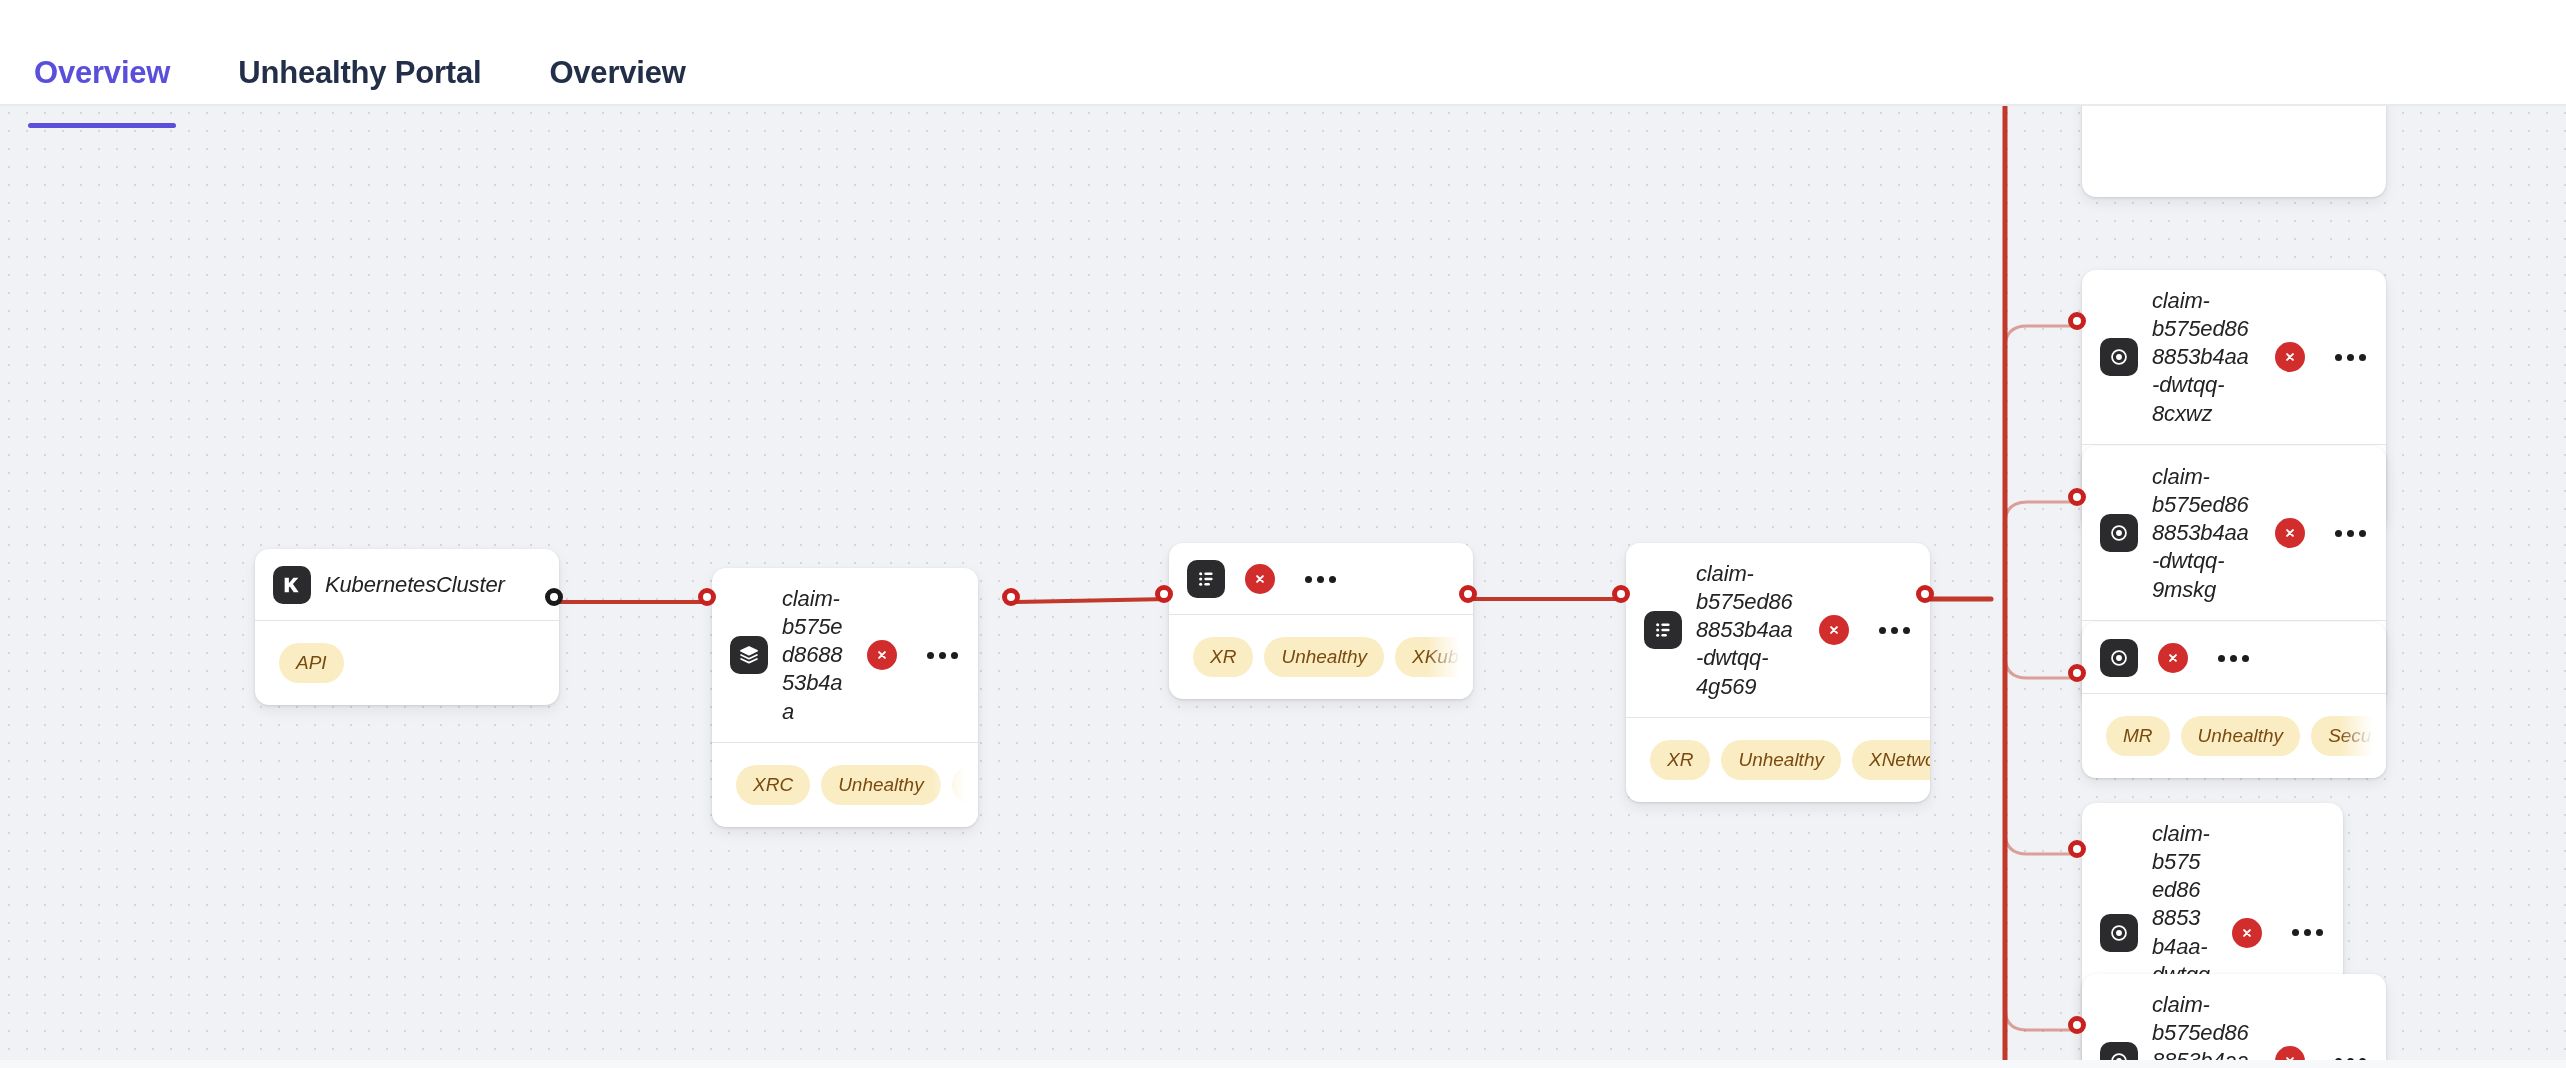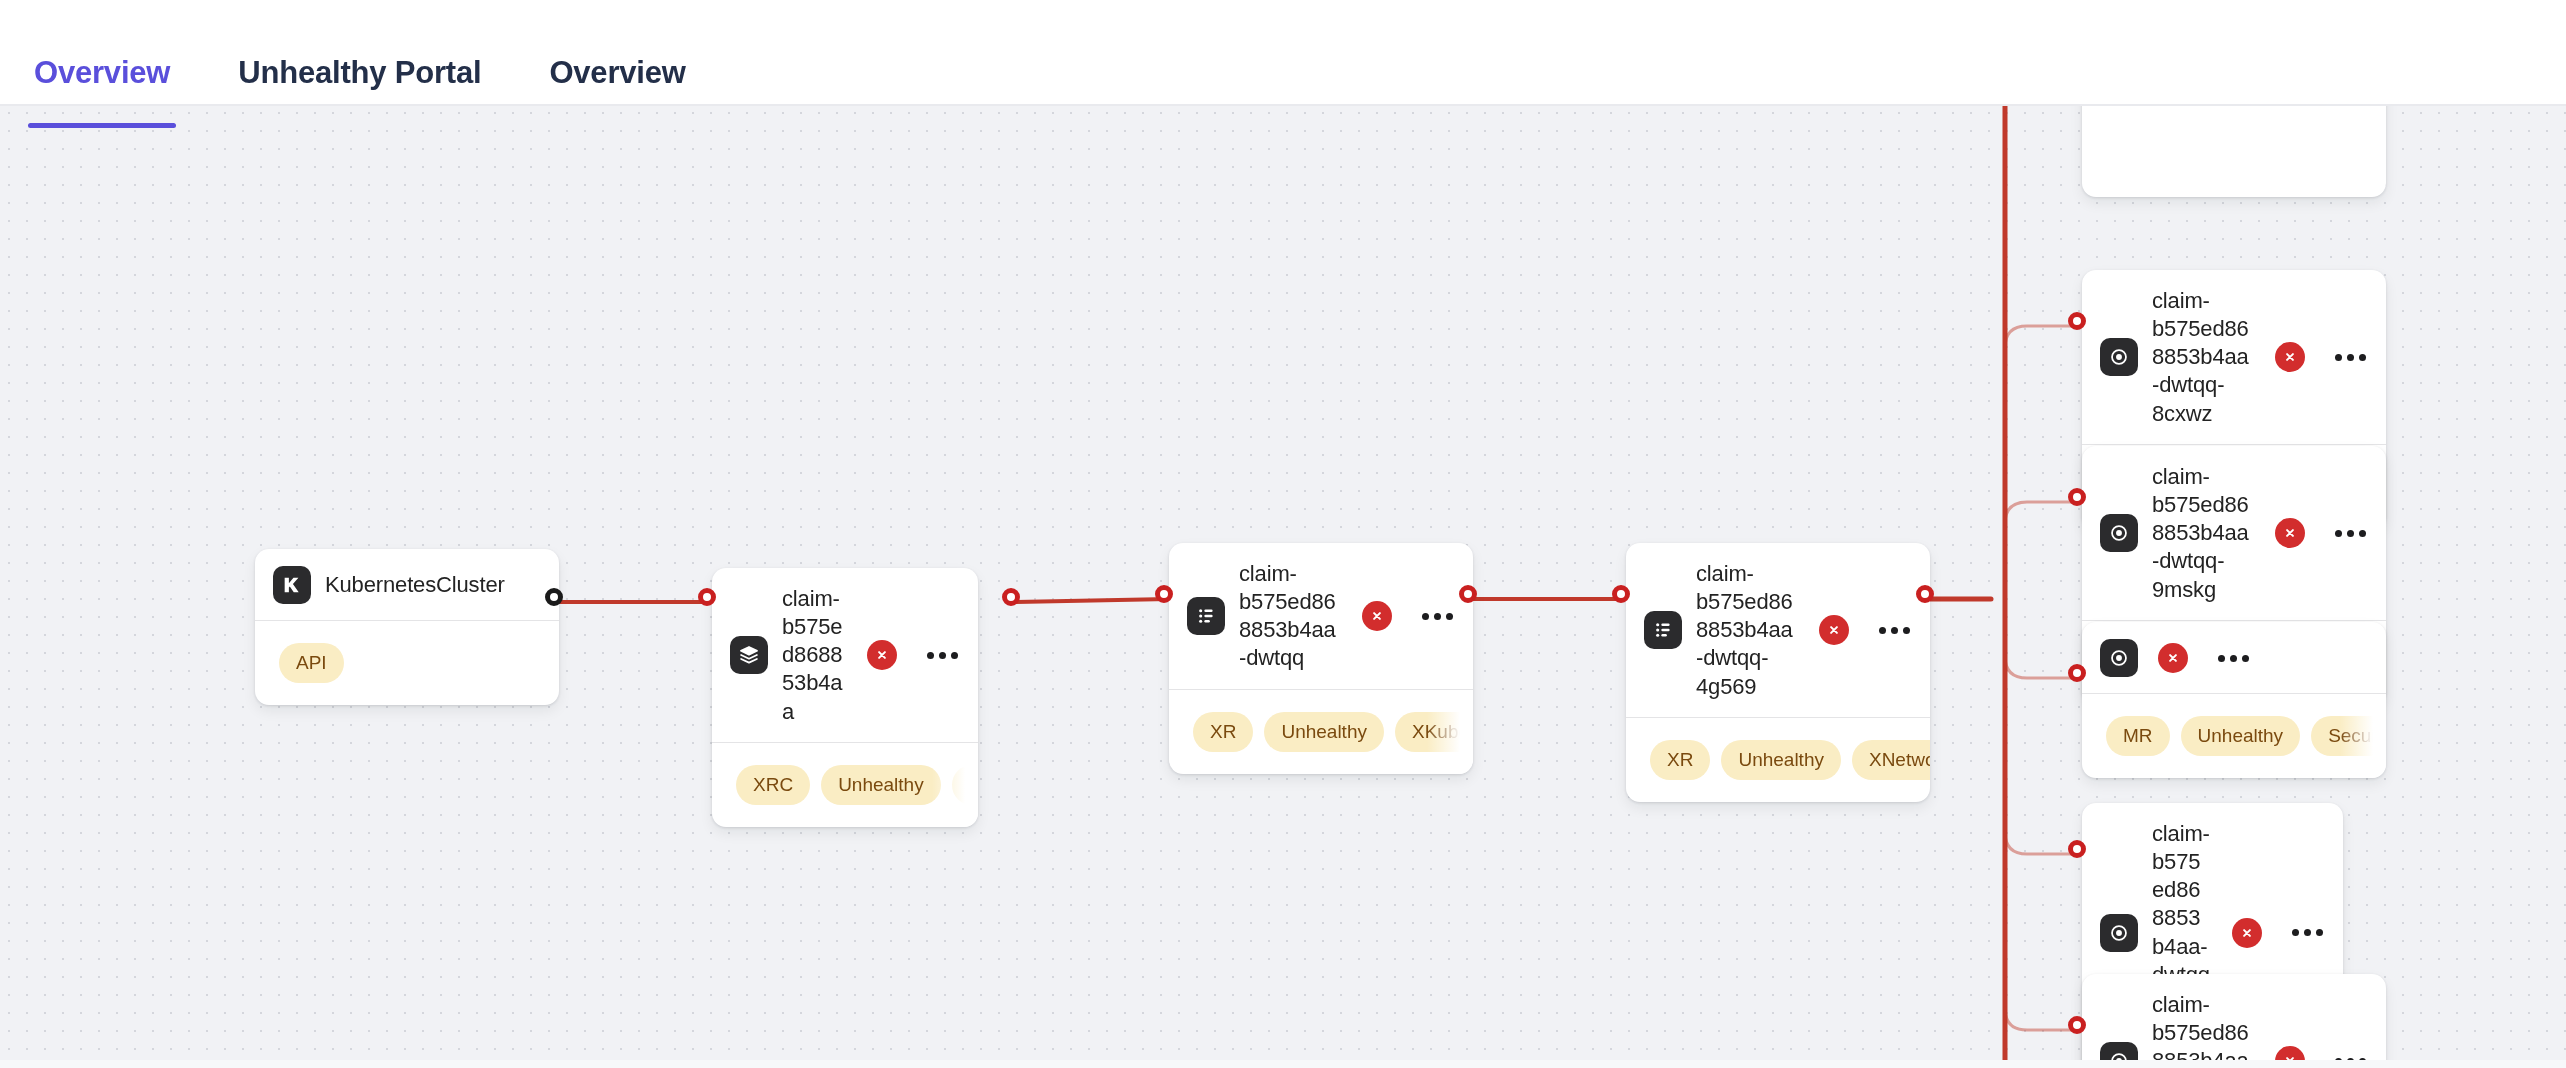--- a/index.html
+++ b/index.html
@@ -69,20 +69,21 @@
   }
 
   
   .node {
     position: absolute;
     background: #ffffff;
     border-radius: 14px;
     box-shadow: 0 1px 3px rgba(20,23,35,.13), 0 6px 14px rgba(20,23,35,.07);
     z-index: 5;
     overflow: hidden;
+    font-style: italic;
   }
   .node-head {
     display: flex; align-items: center;
     padding: 17px 18px 16px 18px;
     gap: 14px;
     min-height: 68px;
   }
   .node-icon {
     width: 38px; height: 38px;
     flex: 0 0 38px;
@@ -240,21 +241,20 @@
           <div class="node-icon">
             <svg width="22" height="22" viewBox="0 0 24 24">
               <circle cx="6.2" cy="6.3" r="1.7" fill="#fff"></circle>
               <rect x="10.2" y="5" width="9" height="2.6" rx="1.3" fill="#fff"></rect>
               <circle cx="6.2" cy="12" r="1.7" fill="#fff"></circle>
               <rect x="10.2" y="10.7" width="9" height="2.6" rx="1.3" fill="#fff"></rect>
               <circle cx="6.2" cy="17.7" r="1.7" fill="#fff"></circle>
               <rect x="10.2" y="16.4" width="6" height="2.6" rx="1.3" fill="#fff"></rect>
             </svg>
           </div>
-          <div class="node-title">claim-b575ed868853b4aa-dwtqq</div>
           <div class="status-dot">
             <svg width="14" height="14" viewBox="0 0 24 24" stroke="#ffffff" stroke-width="3.4" stroke-linecap="round">
               <path d="M7 7l10 10M17 7L7 17"></path>
             </svg>
           </div>
           <div class="menu-dots">
             <i></i>
             <i></i>
             <i></i>
           </div>

